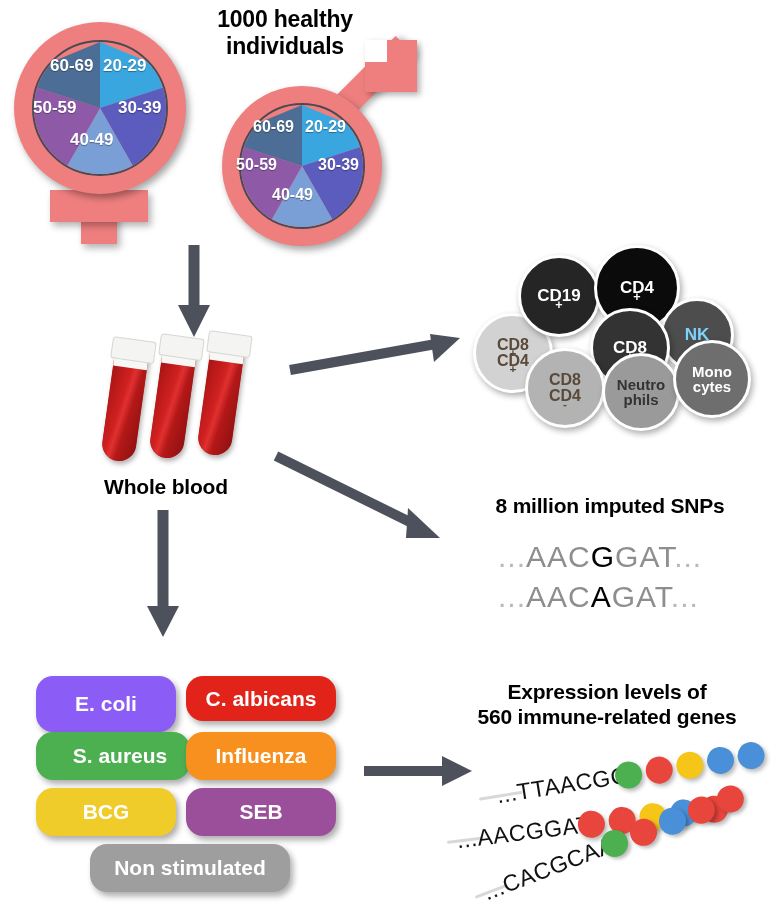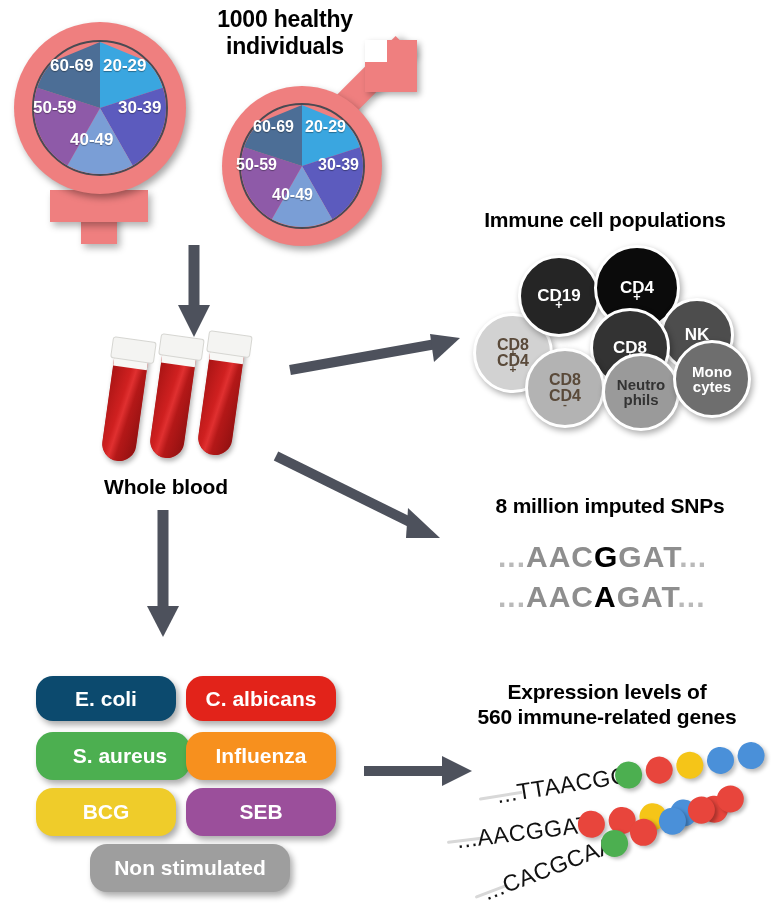--- a/index.html
+++ b/index.html
@@ -40,21 +40,21 @@
 
   
   .cell{position:absolute;border-radius:50%;border:3px solid #fff;
         box-sizing:border-box;display:flex;align-items:center;justify-content:center;
         text-align:center;font-weight:bold;line-height:1.02;
         box-shadow:2px 3px 6px rgba(0,0,0,.33);}
   .cell span{display:block;}
   .sup{font-size:.74em;vertical-align:super;line-height:0;}
 
   
-  .snpline{position:absolute;font-weight:bold;white-space:nowrap;letter-spacing:1px;}
+  .snpline{position:absolute;font-weight:normal;white-space:nowrap;letter-spacing:1px;}
   .snpline .dim{color:#b9b9b9;}
   .snpline .mid{color:#8e8e8e;}
   .snpline .hi{color:#000;}
 
   
   .stim{position:absolute;border-radius:17px;color:#fff;font-weight:bold;
         display:flex;align-items:center;justify-content:center;
         box-shadow:3px 4px 6px rgba(0,0,0,.33);}
 
   
@@ -162,21 +162,20 @@
   <svg class="arrow" style="left:272px;top:450px;" width="190" height="100">
     <line x1="4" y1="6" x2="142" y2="74" stroke="#4d515c" stroke-width="10"></line>
     <polygon points="168,88 136,58 134,88" fill="#4d515c"></polygon>
   </svg>
 
   <svg class="arrow" style="left:140px;top:510px;" width="50" height="130">
     <line x1="23" y1="0" x2="23" y2="100" stroke="#4d515c" stroke-width="11"></line>
     <polygon points="23,127 7,96 39,96" fill="#4d515c"></polygon>
   </svg>
 
-  <div class="ttl abs" style="left:448px;top:208px;width:314px;font-size:21px;">Immune cell populations</div>
 
   <div class="abs" style="left:455px;top:240px;width:300px;height:180px;">
 
     <div class="cell" style="left:18px;top:73px;width:80px;height:80px;
          background:#d2d2d2;color:#5a4a3a;font-size:16px;">
       <div>
         <span>
             <span>CD8</span>
             <span class="sup">+</span>
           </span>
@@ -201,21 +200,21 @@
          background:#0b0b0b;color:#ffffff;font-size:17px;">
       <div>
           <span>
             <span>CD4</span>
             <span class="sup">+</span>
           </span>
         </div>
     </div>
 
     <div class="cell" style="left:205px;top:58px;width:74px;height:74px;
-         background:#4d4d4d;color:#ffffff;font-size:17px;">
+         background:#4d4d4d;color:#7dd3fc;font-size:17px;">
       <div>
           <span>NK</span>
         </div>
     </div>
 
     <div class="cell" style="left:135px;top:68px;width:80px;height:80px;
          background:#333333;color:#ffffff;font-size:17px;">
       <div>
           <span>
             <span>CD8</span>
@@ -259,21 +258,21 @@
 
   <div class="snpline" style="left:498px;top:540px;font-size:30px;">
     <span class="dim">...</span><span class="mid">AAC</span><span class="hi">G</span><span class="mid">GAT</span><span class="dim">...</span>
   </div>
 
   <div class="snpline" style="left:498px;top:580px;font-size:30px;">
     <span class="dim">...</span><span class="mid">AAC</span><span class="hi">A</span><span class="mid">GAT</span><span class="dim">...</span>
   </div>
 
   <div class="abs" style="left:36px;top:676px;width:300px;height:220px;">
-    <div class="stim" style="left:0px;top:0px;width:140px;height:45px;background:#0c4a6e;font-size:21px;">E. coli</div>
+    <div class="stim" style="left:0px;top:0px;width:140px;height:56px;background:#8b5cf6;font-size:21px;">E. coli</div>
     <div class="stim" style="left:150px;top:0px;width:150px;height:45px;background:#e2231a;font-size:21px;">C. albicans</div>
 
     <div class="stim" style="left:0px;top:56px;width:140px;height:48px;background:#4caf50;font-size:21px;padding-left:14px;">S. aureus</div>
     <div class="stim" style="left:0px;top:112px;width:140px;height:48px;background:#efcc2a;font-size:21px;">BCG</div>
 
     <div class="stim" style="left:150px;top:56px;width:150px;height:48px;background:#f7901e;font-size:21px;">Influenza</div>
     <div class="stim" style="left:150px;top:112px;width:150px;height:48px;background:#9b4f9b;font-size:21px;">SEB</div>
 
     <div class="stim" style="left:54px;top:168px;width:200px;height:48px;background:#9e9e9e;font-size:21px;">Non stimulated</div>
   </div>

